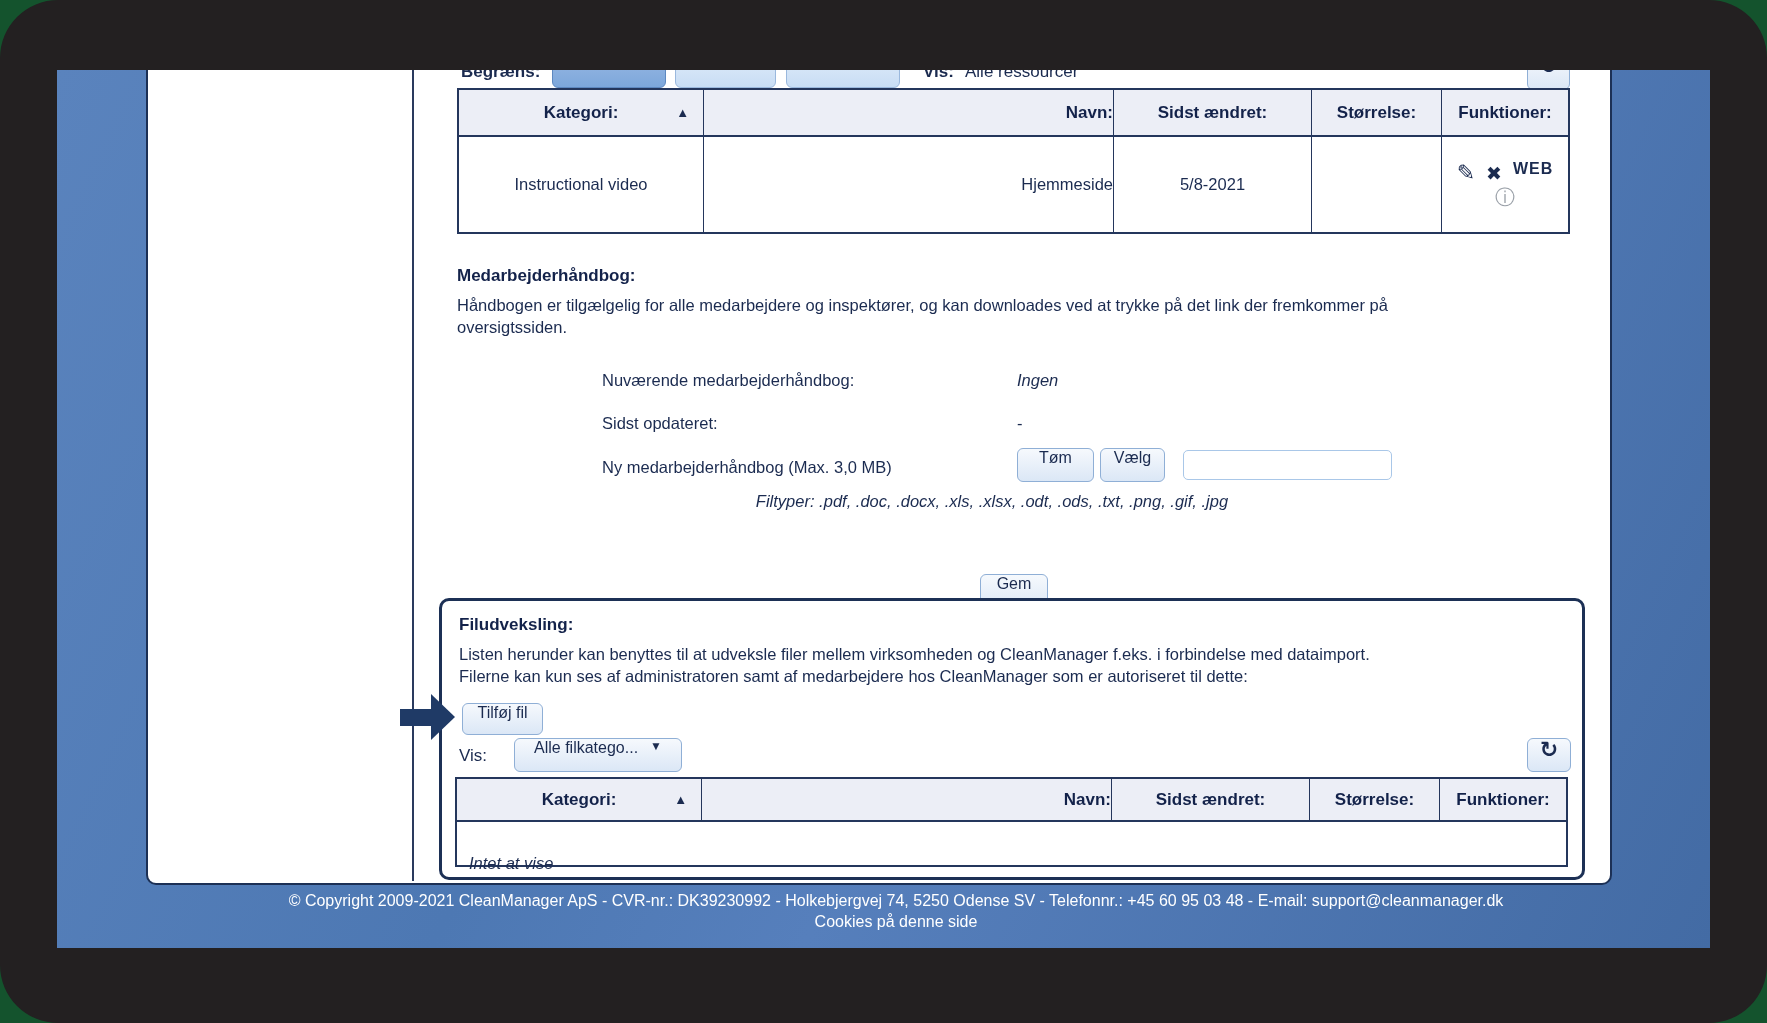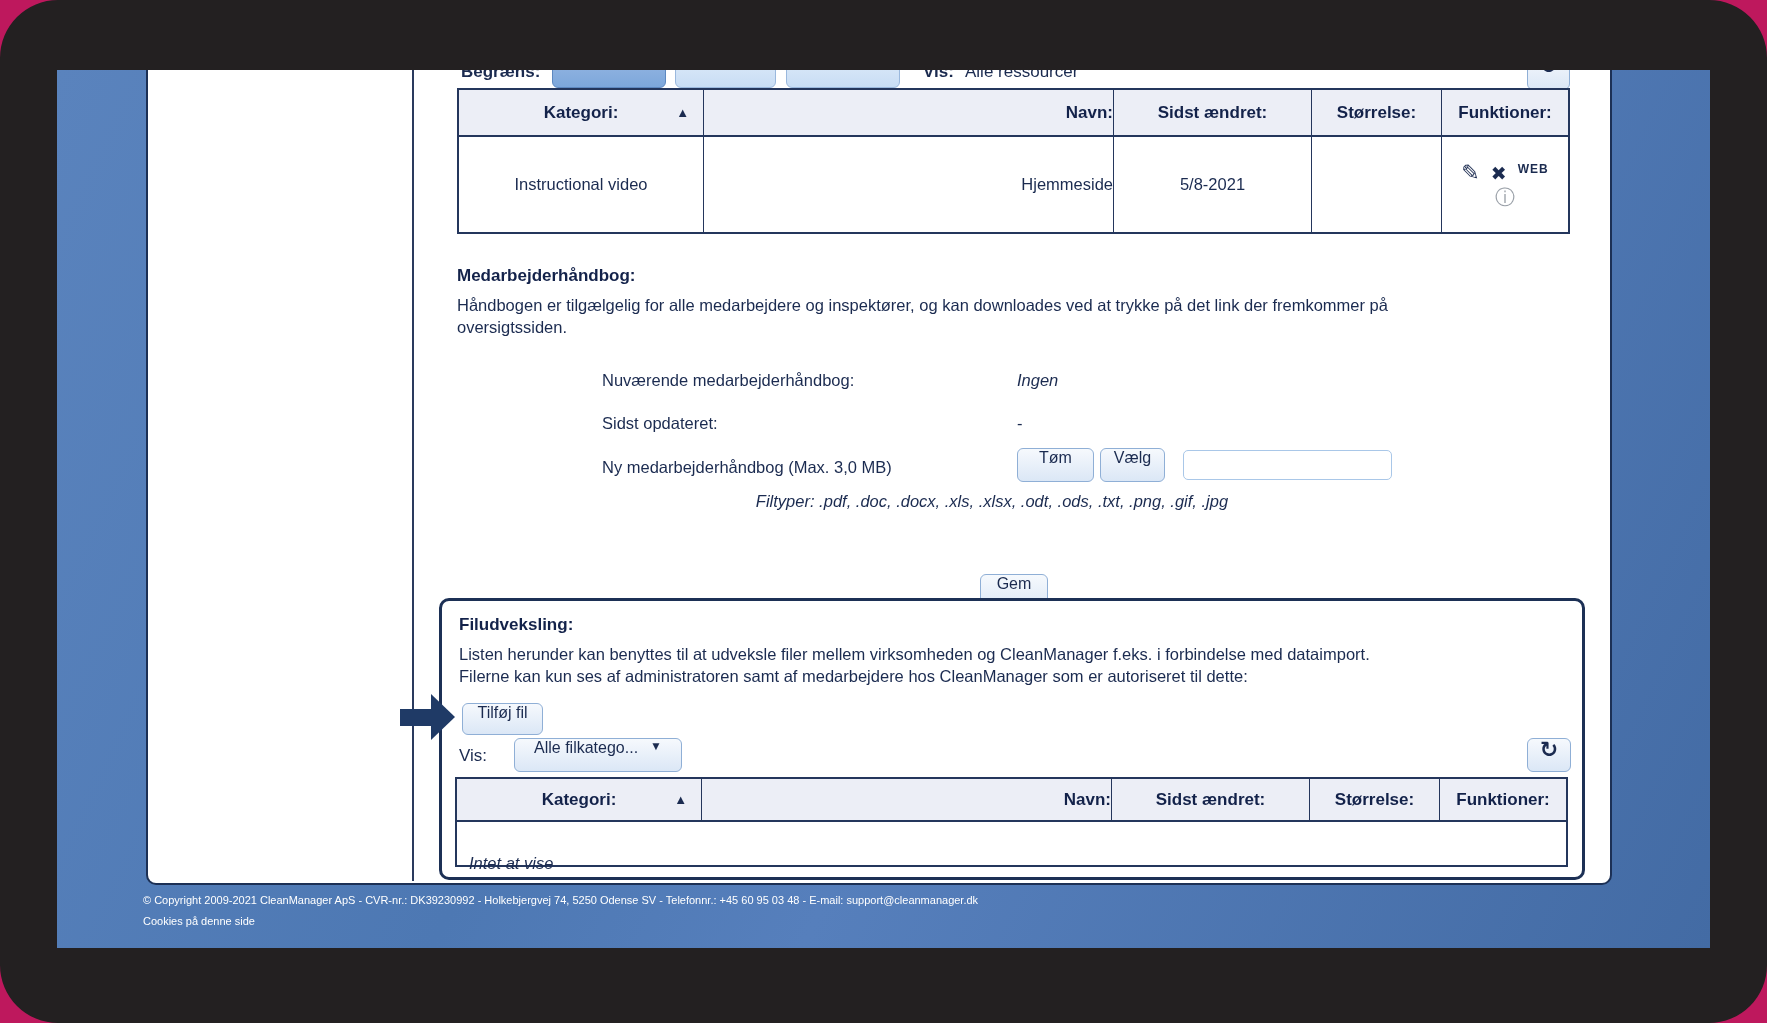--- a/index.html
+++ b/index.html
@@ -1,16 +1,16 @@
 <!DOCTYPE html>
 <html><head>
 <meta charset="utf-8">
 <style>
   html,body{margin:0;padding:0;background:#ffffff;}
-  #canvas{position:relative;width:1767px;height:1023px;background:#be185d;overflow:hidden;
+  #canvas{position:relative;width:1767px;height:1023px;background:#14532d;overflow:hidden;
           font-family:"Liberation Sans","DejaVu Sans",sans-serif;color:#1b2b50;}
 
   
   #screen{position:absolute;left:57px;top:70px;width:1653px;height:878px;
           background:linear-gradient(115deg,#5a83bd 0%,#4d78b3 38%,#567fbc 56%,#436ba4 100%);}
 
   
   #bezel{position:absolute;left:0;top:0;width:1767px;height:1023px;box-sizing:border-box;
          border-style:solid;border-color:#232021;border-width:70px 57px 75px 57px;
          border-radius:58px;z-index:10;pointer-events:none;}
@@ -54,21 +54,21 @@
   #table1{left:309px;top:18px;width:1113px;}
   #table1 .hrow{height:45px;} #table1 .brow{height:95px;}
   #table2{left:13px;top:176px;width:1113px;}
   #table2 .hrow{height:41px;} #table2 .brow{height:43px;}
   .empty-cell{flex:1;display:flex;align-items:center;padding-left:12px;font-style:italic;font-size:16.5px;margin-top:40px;}
 
   .func-icons{display:flex;flex-direction:column;align-items:center;gap:3px;}
   .func-row1{display:flex;align-items:center;gap:11px;}
   .icon-edit{font-size:22px;line-height:1;color:#1b2b50;cursor:pointer;}
   .icon-x{font-size:19px;line-height:1;color:#1b2b50;font-weight:bold;cursor:pointer;}
-  .icon-web{font-size:12px;font-weight:bold;letter-spacing:1px;color:#1b2b50;margin-top:-8px;cursor:pointer;}
+  .icon-web{font-size:16px;font-weight:bold;letter-spacing:1px;color:#1b2b50;margin-top:-8px;cursor:pointer;}
   .icon-info{font-size:20px;line-height:1;color:#9aa0a8;cursor:pointer;}
 
   
   .h2{position:absolute;font-size:17px;font-weight:bold;color:#13224a;line-height:20px;}
   .para{position:absolute;font-size:16.5px;line-height:22px;color:#1b2b50;}
   #hb-title{left:309px;top:196px;}
   #hb-p1{left:309px;top:224px;} #hb-p2{left:309px;top:246px;}
   .frm-label{position:absolute;left:454px;font-size:16.5px;line-height:20px;}
   .frm-value{position:absolute;left:869px;font-size:16.5px;line-height:20px;}
   #hb-r1-label{top:300px;} #hb-r1-value{top:300px;font-style:italic;}
@@ -94,22 +94,22 @@
   #refresh-fx{left:1085px;top:137px;width:44px;height:34px;}
 
   
   #arrow{position:absolute;z-index:3;}
   #arrow .tail{position:absolute;left:252px;top:639px;width:32px;height:17px;background:#1f3a66;}
   #arrow .head{position:absolute;left:283px;top:624px;width:0;height:0;
                border-top:23px solid transparent;border-bottom:23px solid transparent;
                border-left:24px solid #1f3a66;}
 
   
-  #footer{position:absolute;left:86px;top:820px;width:1466px;color:#ffffff;
-          font-size:11px;line-height:21px;}
+  #footer{position:absolute;left:106px;top:820px;width:1466px;text-align:center;color:#ffffff;
+          font-size:16px;line-height:21px;}
   #footer .f2{cursor:pointer;}
 </style>
 </head>
 <body>
 
 <div id="canvas">
   <div id="screen">
     <div id="page">
       <div id="divider"></div>
 

